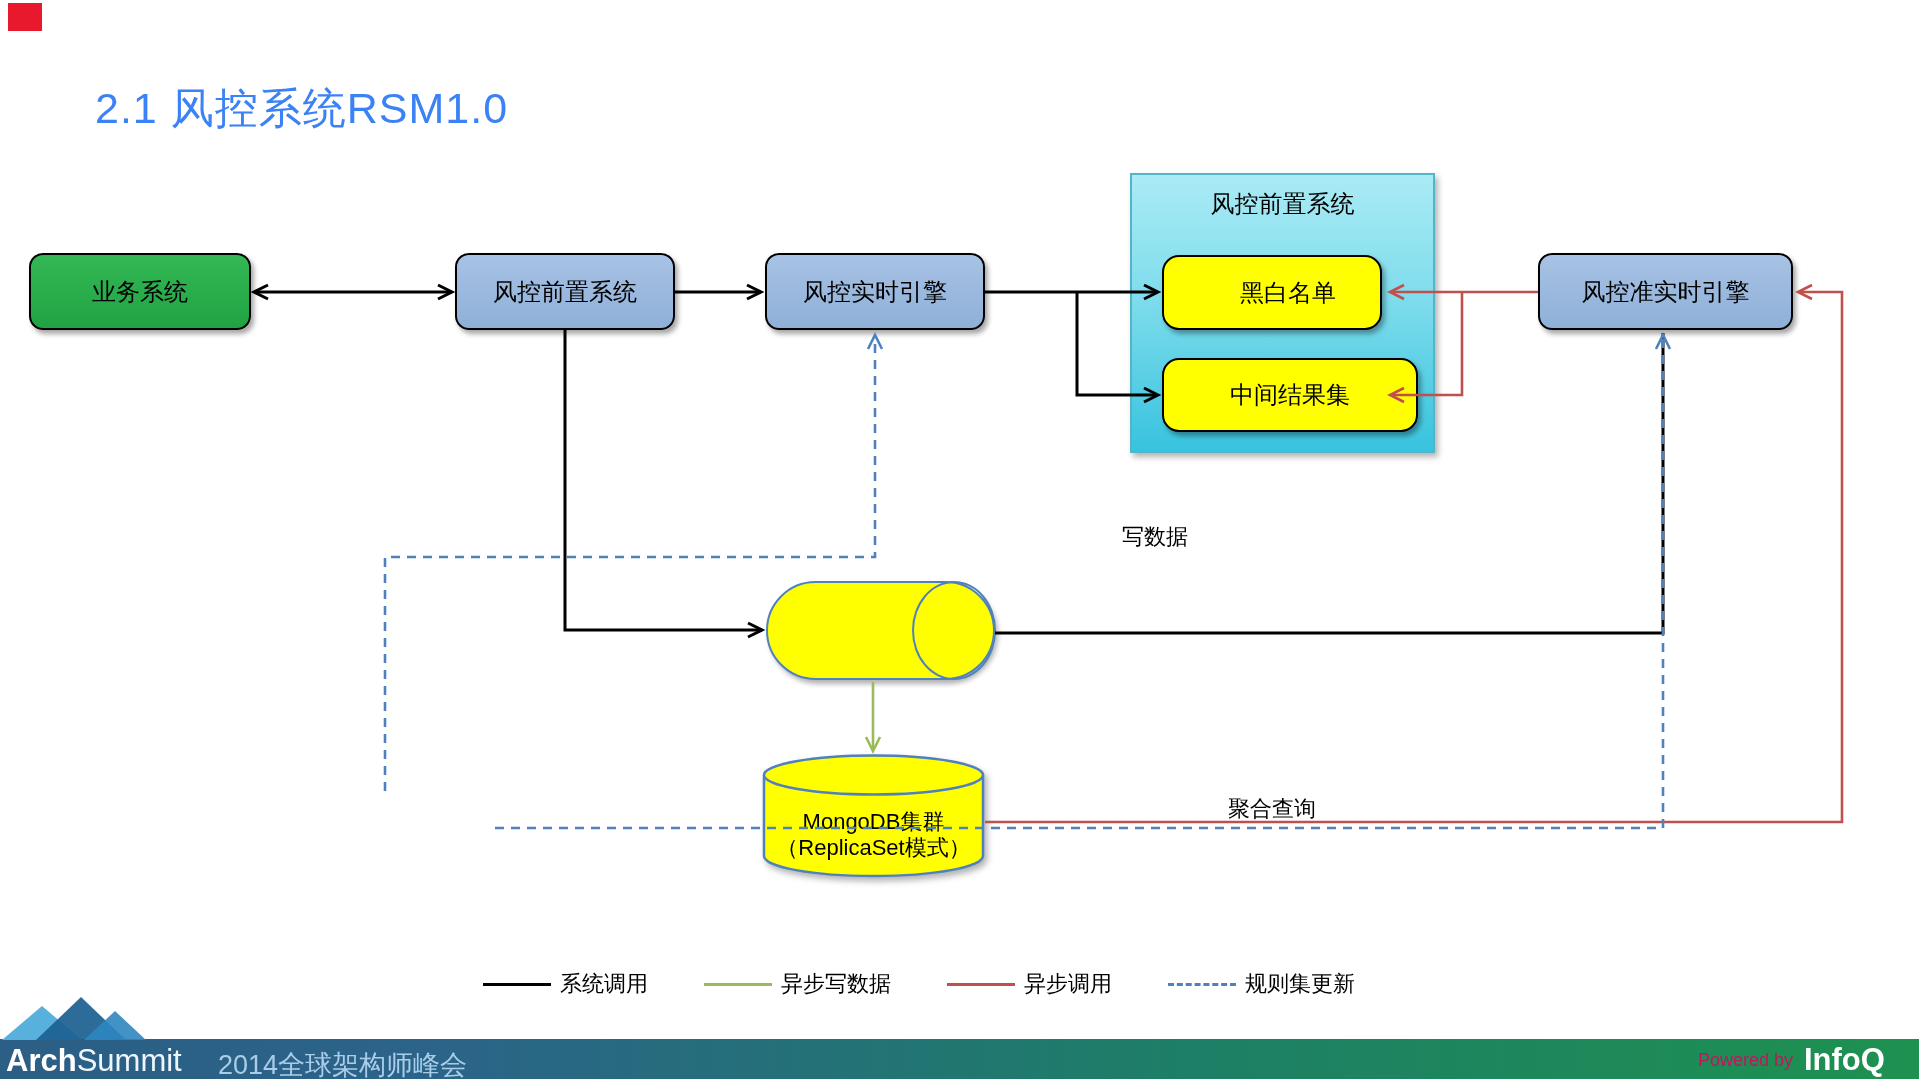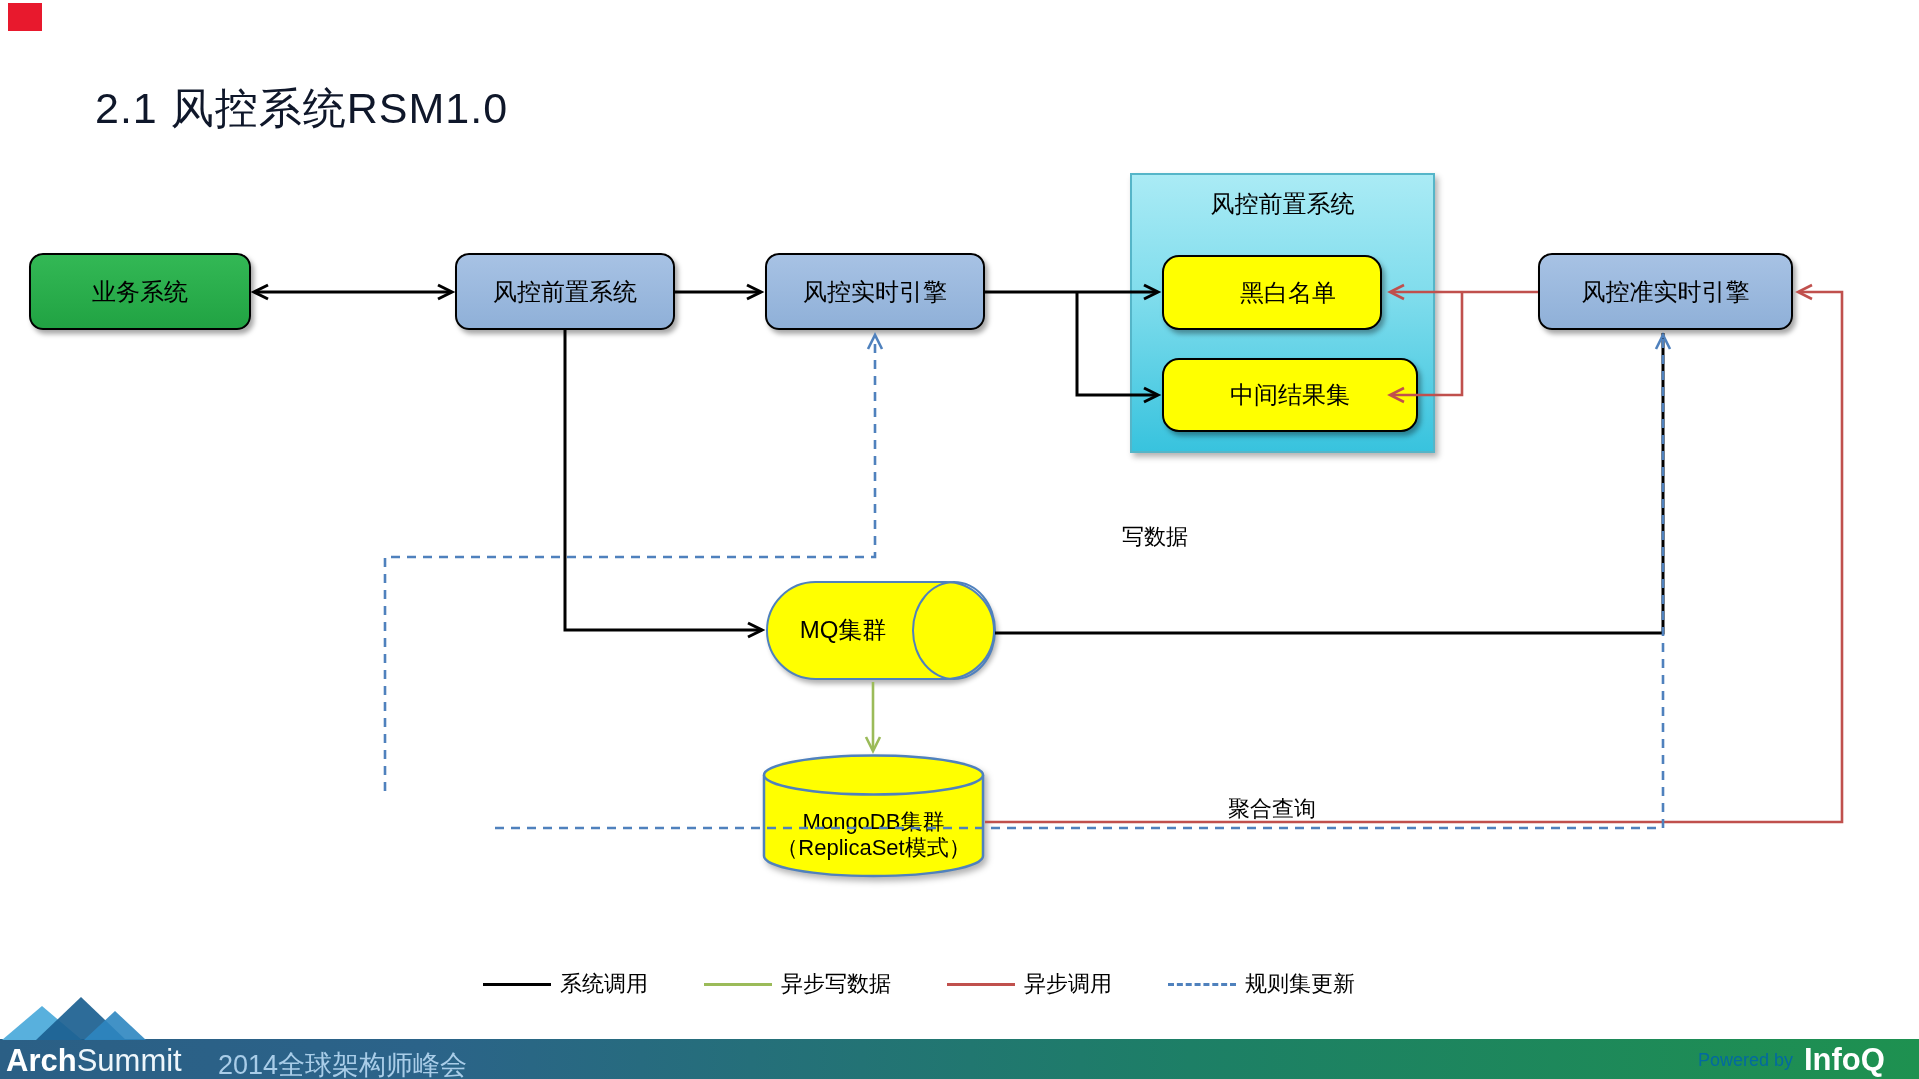--- a/index.html
+++ b/index.html
@@ -2,21 +2,21 @@
 <html><head>
 <meta charset="utf-8">
 <style>
   html,body{margin:0;padding:0;background:#ffffff;}
   #stage{
     position:relative;width:1919px;height:1079px;overflow:hidden;background:#ffffff;
     font-family:"Liberation Sans","DejaVu Sans",sans-serif;color:#000;
   }
   .abs{position:absolute;box-sizing:border-box;}
   
-  .slide-title{left:95px;top:80px;font-size:43px;color:#0f172a;letter-spacing:1px;}
+  .slide-title{left:95px;top:80px;font-size:43px;color:#3b82f6;letter-spacing:1px;}
   
   .box{
     position:absolute;box-sizing:border-box;border:2.5px solid #000;border-radius:14px;
     display:flex;align-items:center;justify-content:center;font-size:24px;
     box-shadow:3px 4px 5px rgba(0,0,0,.35);z-index:10;
   }
   .blue{background:linear-gradient(180deg,#a7c2e4 0%,#8fb0d8 100%);}
   .green{background:linear-gradient(180deg,#33b855 0%,#21a343 100%);}
   .yellow{background:#ffff00;border-radius:17px;}
   
@@ -70,21 +70,21 @@
     z-index:30;
   }
   .tri{position:absolute;width:0;height:0;z-index:31;}
   .tri1{left:2px;top:1006px;border-left:40px solid transparent;border-right:40px solid transparent;border-bottom:34px solid #58b0dd;}
   .tri2{left:36px;top:997px;border-left:45px solid transparent;border-right:45px solid transparent;border-bottom:43px solid #1b5f90;opacity:.92;}
   .tri3{left:84px;top:1011px;border-left:31px solid transparent;border-right:31px solid transparent;border-bottom:29px solid #2e86c0;opacity:.9;}
   .brand{left:6px;top:1043px;font-size:31px;color:#fff;z-index:32;}
   .brand b{font-weight:bold;}
   .brand span.lt{font-weight:normal;color:#eef6fb;}
   .event{left:218px;top:1047px;font-size:27px;color:#a9cde8;z-index:32;}
-  .powered{left:1698px;top:1050px;font-size:18px;color:#0369a1;z-index:32;}
+  .powered{left:1698px;top:1050px;font-size:18px;color:#be185d;z-index:32;}
   .infoq{left:1804px;top:1042px;font-size:31px;font-weight:bold;color:#fff;z-index:32;}
 </style>
 </head>
 <body>
 
 <div id="stage">
 
   <div class="abs red-flag"></div>
 
   <div class="abs slide-title">2.1 风控系统RSM1.0</div>
@@ -101,21 +101,20 @@
 
   <div class="box yellow" style="left:1162px;top:255px;width:220px;height:75px;z-index:11;padding-left:32px;">黑白名单</div>
 
   <div class="box yellow" style="left:1162px;top:358px;width:256px;height:74px;z-index:11;">中间结果集</div>
 
   <div class="box blue" style="left:1538px;top:253px;width:255px;height:77px;">风控准实时引擎</div>
 
 
   <div class="abs mq">
     <div class="mq-cap"></div>
-    <div class="mq-label">MQ集群</div>
   </div>
 
   <div class="abs mongo">
     <svg width="223" height="127">
       <path d="M2,22 L2,103 A109.5,20 0 0 0 221,103 L221,22" fill="#ffff00" stroke="#4f81bd" stroke-width="2.5"></path>
       <ellipse cx="111.5" cy="22" rx="109.5" ry="19.5" fill="#ffff00" stroke="#4f81bd" stroke-width="2.5"></ellipse>
     </svg>
     <div class="mongo-text">
       <div>MongoDB集群</div>
       <div>（ReplicaSet模式）</div>

